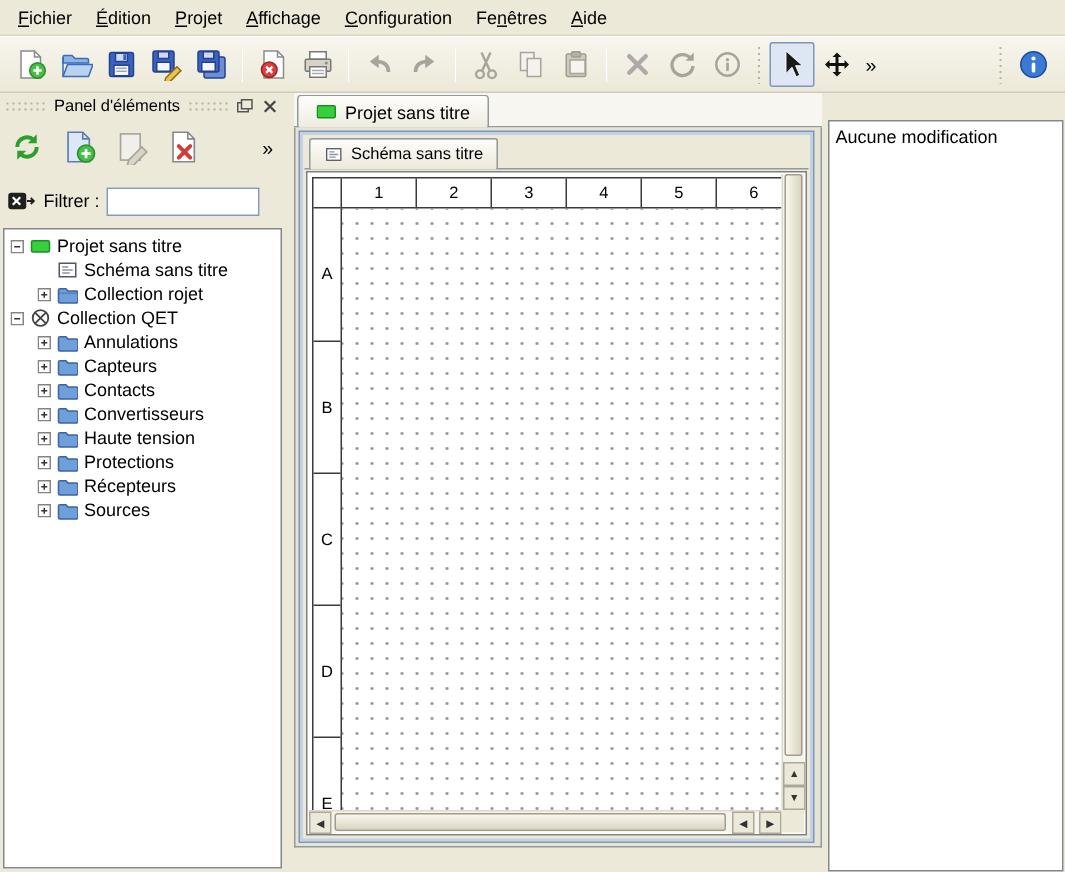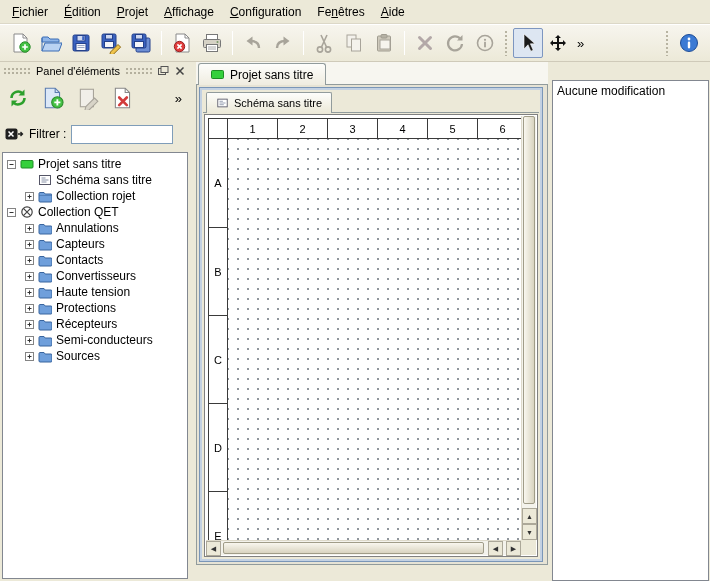--- a/index.html
+++ b/index.html
@@ -408,30 +408,20 @@
       </div>
     <div class="trow i1">
         <svg class="exp" viewBox="0 0 9 9">
           <rect x="0.5" y="0.5" width="8" height="8" fill="#fff" stroke="#848484"></rect>
           <path d="M2.5 4.5h4M4.5 2.5v4" stroke="#333"></path>
         </svg>
         <svg class="ticon" viewBox="0 0 14 14">
           <path d="M1 4.5c0-.5.4-1 1-1h4l1.2 1.5H13c.5 0 1 .4 1 1v6c0 .5-.5 1-1 1H2c-.6 0-1-.5-1-1z" fill="#6f9fdb" stroke="#39659e"></path>
         </svg>
         <span class="tlabel">Récepteurs</span>
-      </div>
-    <div class="trow i1">
-        <svg class="exp" viewBox="0 0 9 9">
-          <rect x="0.5" y="0.5" width="8" height="8" fill="#fff" stroke="#848484"></rect>
-          <path d="M2.5 4.5h4M4.5 2.5v4" stroke="#333"></path>
-        </svg>
-        <svg class="ticon" viewBox="0 0 14 14">
-          <path d="M1 4.5c0-.5.4-1 1-1h4l1.2 1.5H13c.5 0 1 .4 1 1v6c0 .5-.5 1-1 1H2c-.6 0-1-.5-1-1z" fill="#6f9fdb" stroke="#39659e"></path>
-        </svg>
-        <span class="tlabel">Semi-conducteurs</span>
       </div>
     <div class="trow i1">
         <svg class="exp" viewBox="0 0 9 9">
           <rect x="0.5" y="0.5" width="8" height="8" fill="#fff" stroke="#848484"></rect>
           <path d="M2.5 4.5h4M4.5 2.5v4" stroke="#333"></path>
         </svg>
         <svg class="ticon" viewBox="0 0 14 14">
           <path d="M1 4.5c0-.5.4-1 1-1h4l1.2 1.5H13c.5 0 1 .4 1 1v6c0 .5-.5 1-1 1H2c-.6 0-1-.5-1-1z" fill="#6f9fdb" stroke="#39659e"></path>
         </svg>
         <span class="tlabel">Sources</span>

